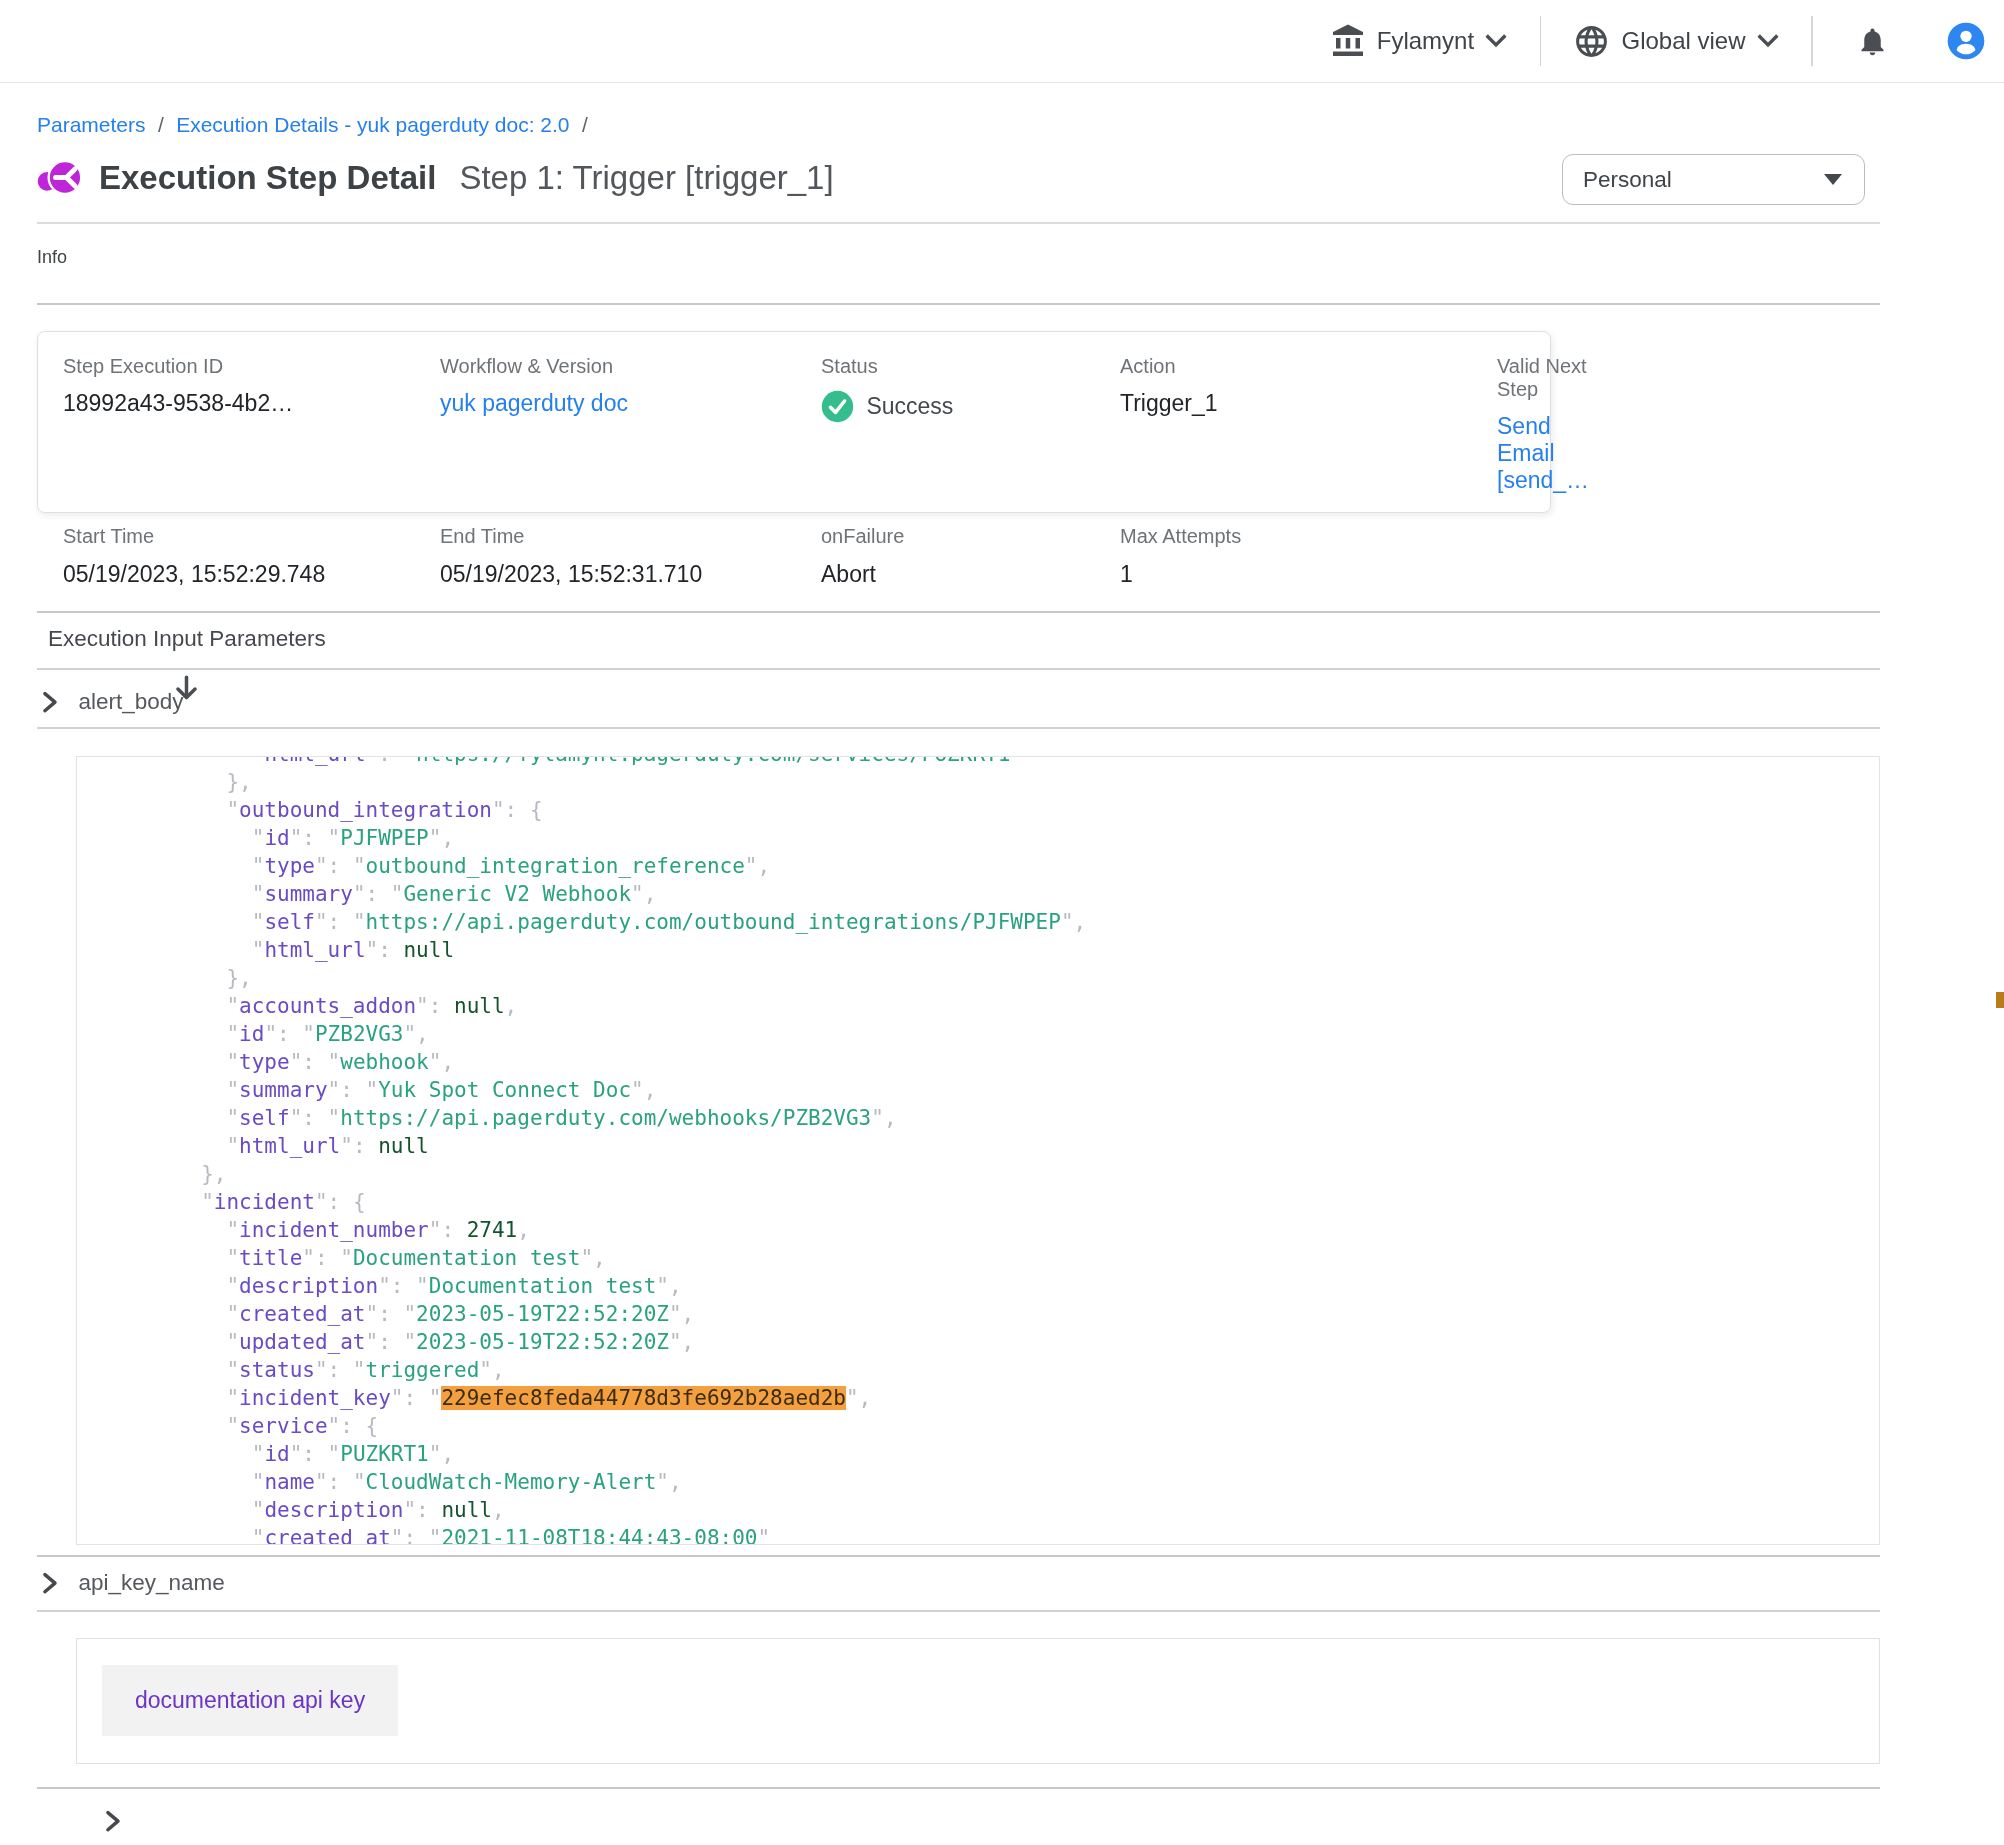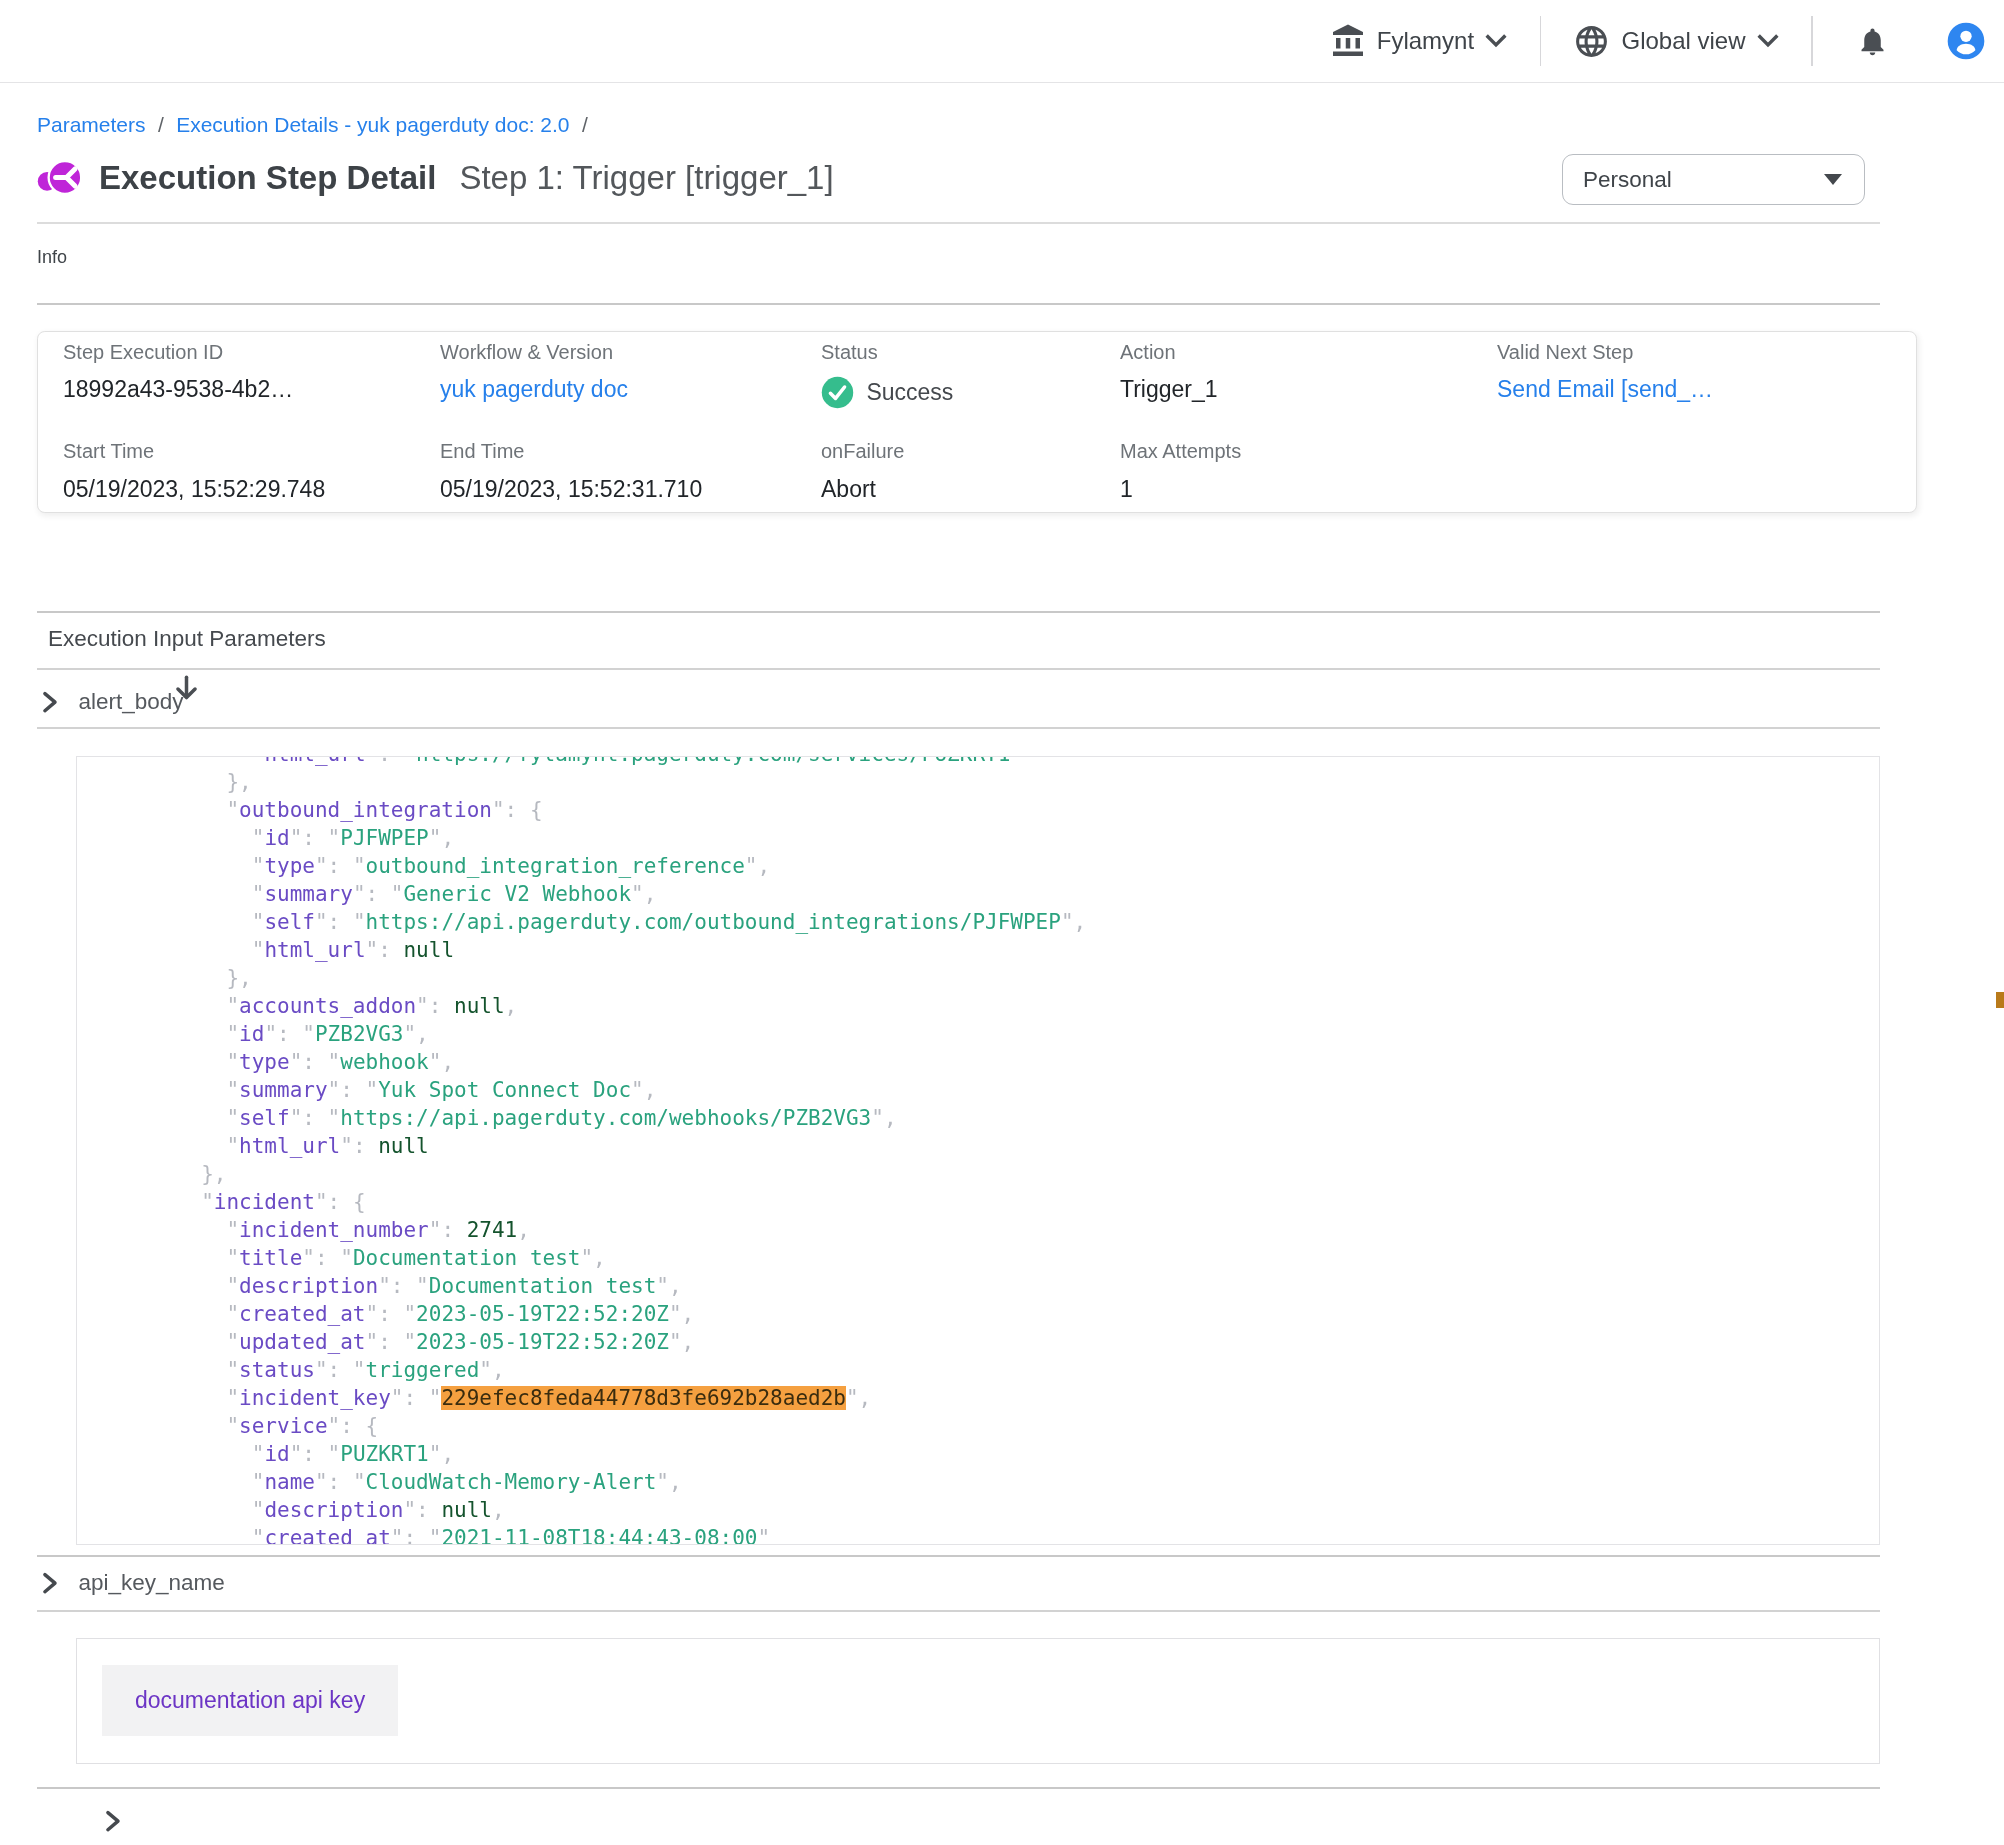--- a/index.html
+++ b/index.html
@@ -28,23 +28,23 @@
   .scope-select .val{font-size:22.5px;color:#3f4449;margin-left:20px;flex:1;}
   .caret-down{width:0;height:0;border-left:9.3px solid transparent;border-right:9.3px solid transparent;
         border-top:11.7px solid #44484d;margin-right:22px;}
 
   .hr{position:absolute;left:37px;width:1843px;background:#dcdcdc;height:1.6px;}
   .hr.thick{height:2.3px;background:#c8c8c8;}
 
   .info-heading{position:absolute;left:37px;top:247px;font-size:18px;color:#3f4449;}
 
   
-  .info-card{position:absolute;left:37px;top:331px;width:1880px;height:182px;box-sizing:border-box;
+  .info-card{position:absolute;left:37px;top:331px;width:1514px;height:182px;box-sizing:border-box;
         background:#fff;border:1.6px solid #e0e0e0;border-radius:7.8px;box-shadow:1.6px 2.3px 6.2px rgba(0,0,0,.07);
-        padding:9px 0 0 25px;}
+        padding:23px 0 0 25px;}
   .card-row{display:grid;grid-template-columns:377px 381px 299px 377px 1fr;}
   .card-row + .card-row{margin-top:31px;}
   .flabel{font-size:20px;color:#6e7378;margin-bottom:12.4px;}
   .fvalue{font-size:23px;color:#212529;font-weight:500;}
   .fvalue.link{color:#2680eb;font-weight:400;cursor:pointer;}
   .fvalue.status{display:flex;align-items:center;gap:12.4px;font-weight:400;color:#44484d;}
 
   
   .tabs{position:absolute;left:37px;top:542px;width:1843px;height:40px;border-bottom:1.6px solid #dcdcdc;box-sizing:content-box;}
   .tab{display:inline-block;font-size:22.5px;height:40px;line-height:31px;cursor:pointer;position:relative;}

